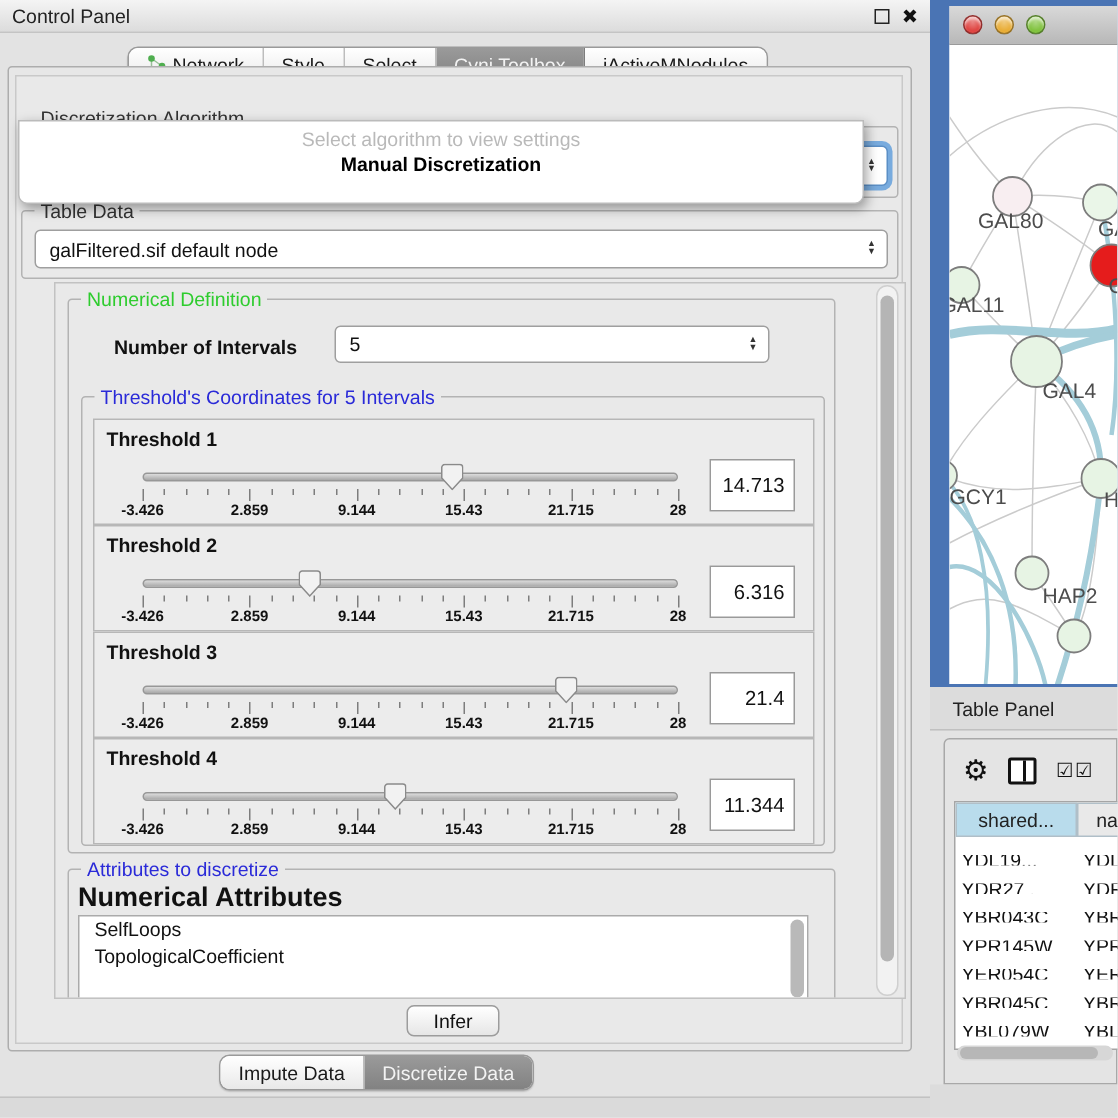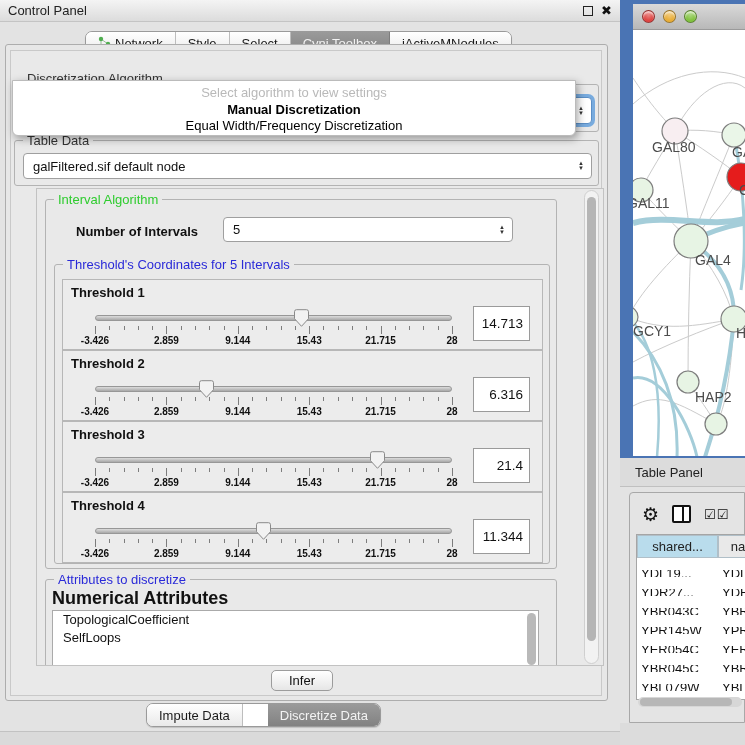--- a/index.html
+++ b/index.html
@@ -168,38 +168,37 @@
       <span class="stepper">
           <span>▲</span>
           <span>▼</span>
         </span>
     </div>
   </div>
 
   <div id="algo-popup">
     <div class="hint">Select algorithm to view settings</div>
   <div class="item bold">Manual Discretization</div>
-      <div class="item">Equal Width/Frequency Discretization</div>
     </div>
 
   <div class="groupbox" style="left:14px; top:140px; width:585px; height:46px; background:#e9e9e9;">
     <span class="group-label gl-dark">Table Data</span>
     <div class="combo" style="left:8px; top:12px; width:569px; height:26px;">
       <span>galFiltered.sif default node</span>
       <span class="stepper">
           <span>▲</span>
           <span>▼</span>
         </span>
     </div>
   </div>
 
   <div class="abs" style="left:36px; top:188px; width:568px; height:478px; border:1px solid #c2c2c2; background:#e9e9e9; overflow:hidden;">
 
     <div class="groupbox" style="left:8px; top:10px; width:512px; height:370px;">
-      <span class="group-label gl-green">Interval Algorithm</span>
+      <span class="group-label gl-green">Numerical Definition</span>
 
       <span class="abs" style="left:30px; top:24px; font-size:13px; font-weight:bold; color:#111;">Number of Intervals</span>
       <div class="combo" style="left:177px; top:17px; width:290px; height:25px;">
         <span>5</span>
         <span class="stepper">
             <span>▲</span>
             <span>▼</span>
           </span>
       </div>
 
@@ -391,34 +390,34 @@
     <div class="th-value">11.344</div>
   </div>
           </div>
       </div>
     </div>
 
     <div class="groupbox" style="left:8px; top:390px; width:512px; height:96px;">
       <span class="group-label gl-blue">Attributes to discretize</span>
       <span class="abs" style="left:6px; top:8px; font-size:18px; font-weight:bold; color:#111;">Numerical Attributes</span>
       <div id="attr-list">
-        <div class="attr-item">TopologicalCoefficient</div>
-          <div class="attr-item">SelfLoops</div>
+        <div class="attr-item">SelfLoops</div>
+          <div class="attr-item">TopologicalCoefficient</div>
           <div id="attr-scroll"></div>
       </div>
     </div>
   </div>
 
   <div class="vscroll-track" style="left:584px; top:190px; width:15px; height:474px;">
     <div class="vscroll-thumb" style="top:6px; height:444px;"></div>
   </div>
 
   <div class="push-btn" style="left:271px; top:670px; width:62px; height:21px;">Infer</div>
 
-  <div class="seg-bar" id="bottom-tabbar" style="left:146px; top:703px;gap:25px;">
+  <div class="seg-bar" id="bottom-tabbar" style="left:146px; top:703px;">
       <div class="seg">
         <span class="seg-label">Impute Data</span>
       </div>
       <div class="seg sel">
         <span class="seg-label">Discretize Data</span>
       </div>
     </div>
   <div id="bl-strip"></div>
 </div>
 

